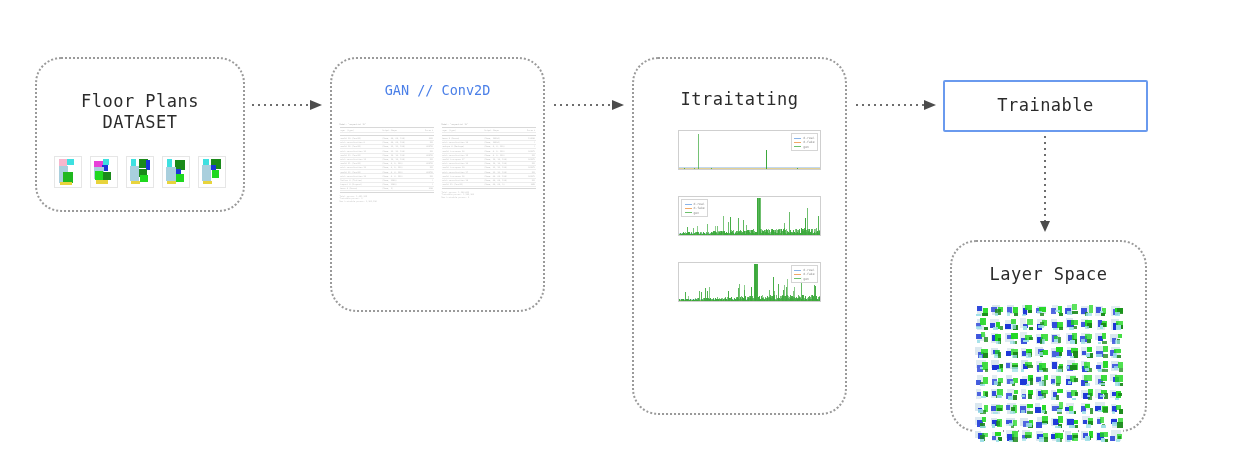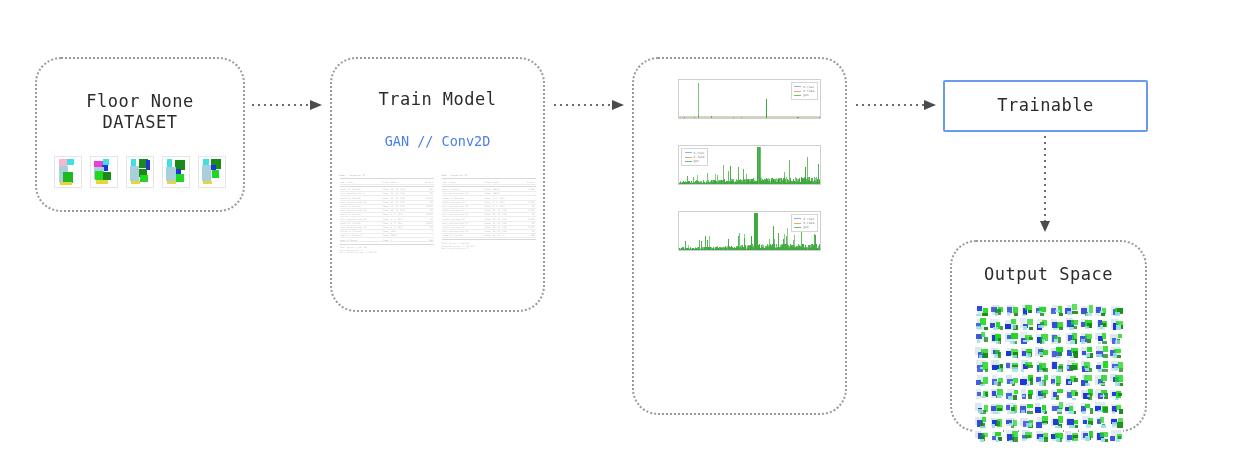--- a/index.html
+++ b/index.html
@@ -176,21 +176,21 @@
     border-right:5px solid transparent;
     border-top:11px solid #4c4c4c;
   }
 </style>
 </head>
 <body>
 
 <div class="canvas">
 
   <div class="node" id="box-dataset">
-    <div class="node-title">Floor None
+    <div class="node-title">Floor Plans
 DATASET</div>
     <div class="thumb-row">
       <div class="thumb">
         <i style="left:4px;top:2px;width:8px;height:7px;background:#f7b6cd;"></i>
         <i style="left:12px;top:2px;width:7px;height:6px;background:#3ee0e0;"></i>
         <i style="left:4px;top:9px;width:9px;height:17px;background:#a9cfdd;"></i>
         <i style="left:8px;top:15px;width:10px;height:11px;background:#1fb81f;"></i>
         <i style="left:5px;top:25px;width:12px;height:3px;background:#e8d43c;"></i>
       </div>
       <div class="thumb">
@@ -229,21 +229,20 @@
       </div>
     </div>
   </div>
 
   <div class="arrow-h" style="left:252px;top:100px;width:70px;">
     <div class="line"></div>
       <div class="head"></div>
   </div>
 
   <div class="node" id="box-train">
-    <div class="node-title">Train Model</div>
     <div class="node-sub">GAN // Conv2D</div>
     <div class="summary-wrap">
       <div class="summary">
         <div class="s-head">Model: "sequential_12"</div>
         <div class="s-rule"></div>
         <div class="s-row">
           <span class="c1">Layer (type)</span>
           <span class="c2">Output Shape</span>
           <span class="c3">Param #</span>
         </div>
@@ -398,20 +397,21 @@
       </div>
     </div>
   </div>
 
   <div class="arrow-h" style="left:554px;top:100px;width:70px;">
     <div class="line"></div>
       <div class="head"></div>
   </div>
 
   <div class="node" id="box-iter">
+    <div class="node-title">Itraitating</div>
     <div class="charts">
       <div class="chart">
         <div class="plot" id="plot0">
           <div class="bl2" style="bottom:1px;"></div>
           <div class="baseline" style="bottom:0px;"></div>
           <div class="legend tr">
             <div class="lg-item">
                 <span class="sw" style="background:#8ab4e8"></span>
                 <span>d-real</span>
               </div>
@@ -1171,21 +1171,21 @@
   <div class="node solid" id="box-stylegan">
     <div class="node-title">Trainable</div>
   </div>
 
   <div class="arrow-v" style="left:1040px;top:136px;height:96px;">
     <div class="line"></div>
       <div class="head"></div>
   </div>
 
   <div class="node" id="box-latent">
-    <div class="node-title">Output Space</div>
+    <div class="node-title">Layer Space</div>
     <div class="latent-grid" id="latent-grid">
         <div class="lcell">
           <i style="left: 2.6px; top: 3px; width: 6.3px; height: 9.9px; background: rgb(216, 230, 238); opacity: 0.81;"></i>
           <i style="left: 3.1px; top: 3px; width: 4.9px; height: 4.6px; background: rgb(26, 53, 216); opacity: 0.89;"></i>
           <i style="left: 8.5px; top: 5px; width: 6.4px; height: 7.4px; background: rgb(31, 216, 31); opacity: 0.93;"></i>
           <i style="left: 8.2px; top: 9.7px; width: 5.7px; height: 5.2px; background: rgb(26, 138, 26); opacity: 0.93;"></i>
           <i style="left: 2px; top: 10.9px; width: 4.6px; height: 4.1px; background: rgb(159, 224, 232); opacity: 0.98;"></i>
         </div>
         <div class="lcell">
           <i style="left: 2.5px; top: 1.9px; width: 8px; height: 10.2px; background: rgb(216, 230, 238); opacity: 0.95;"></i>

